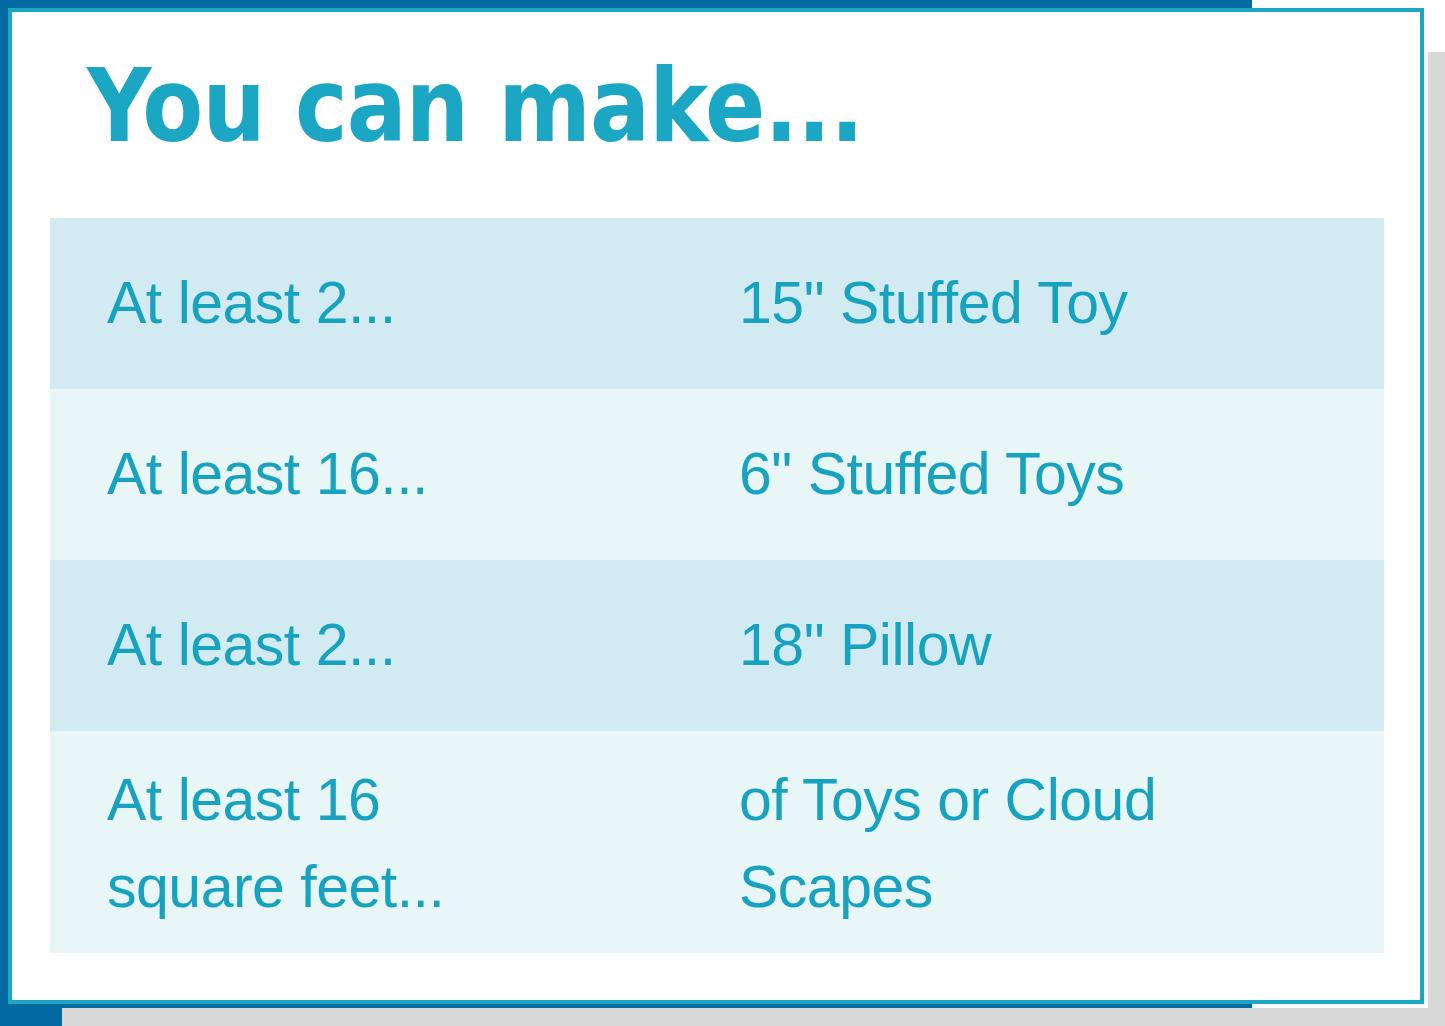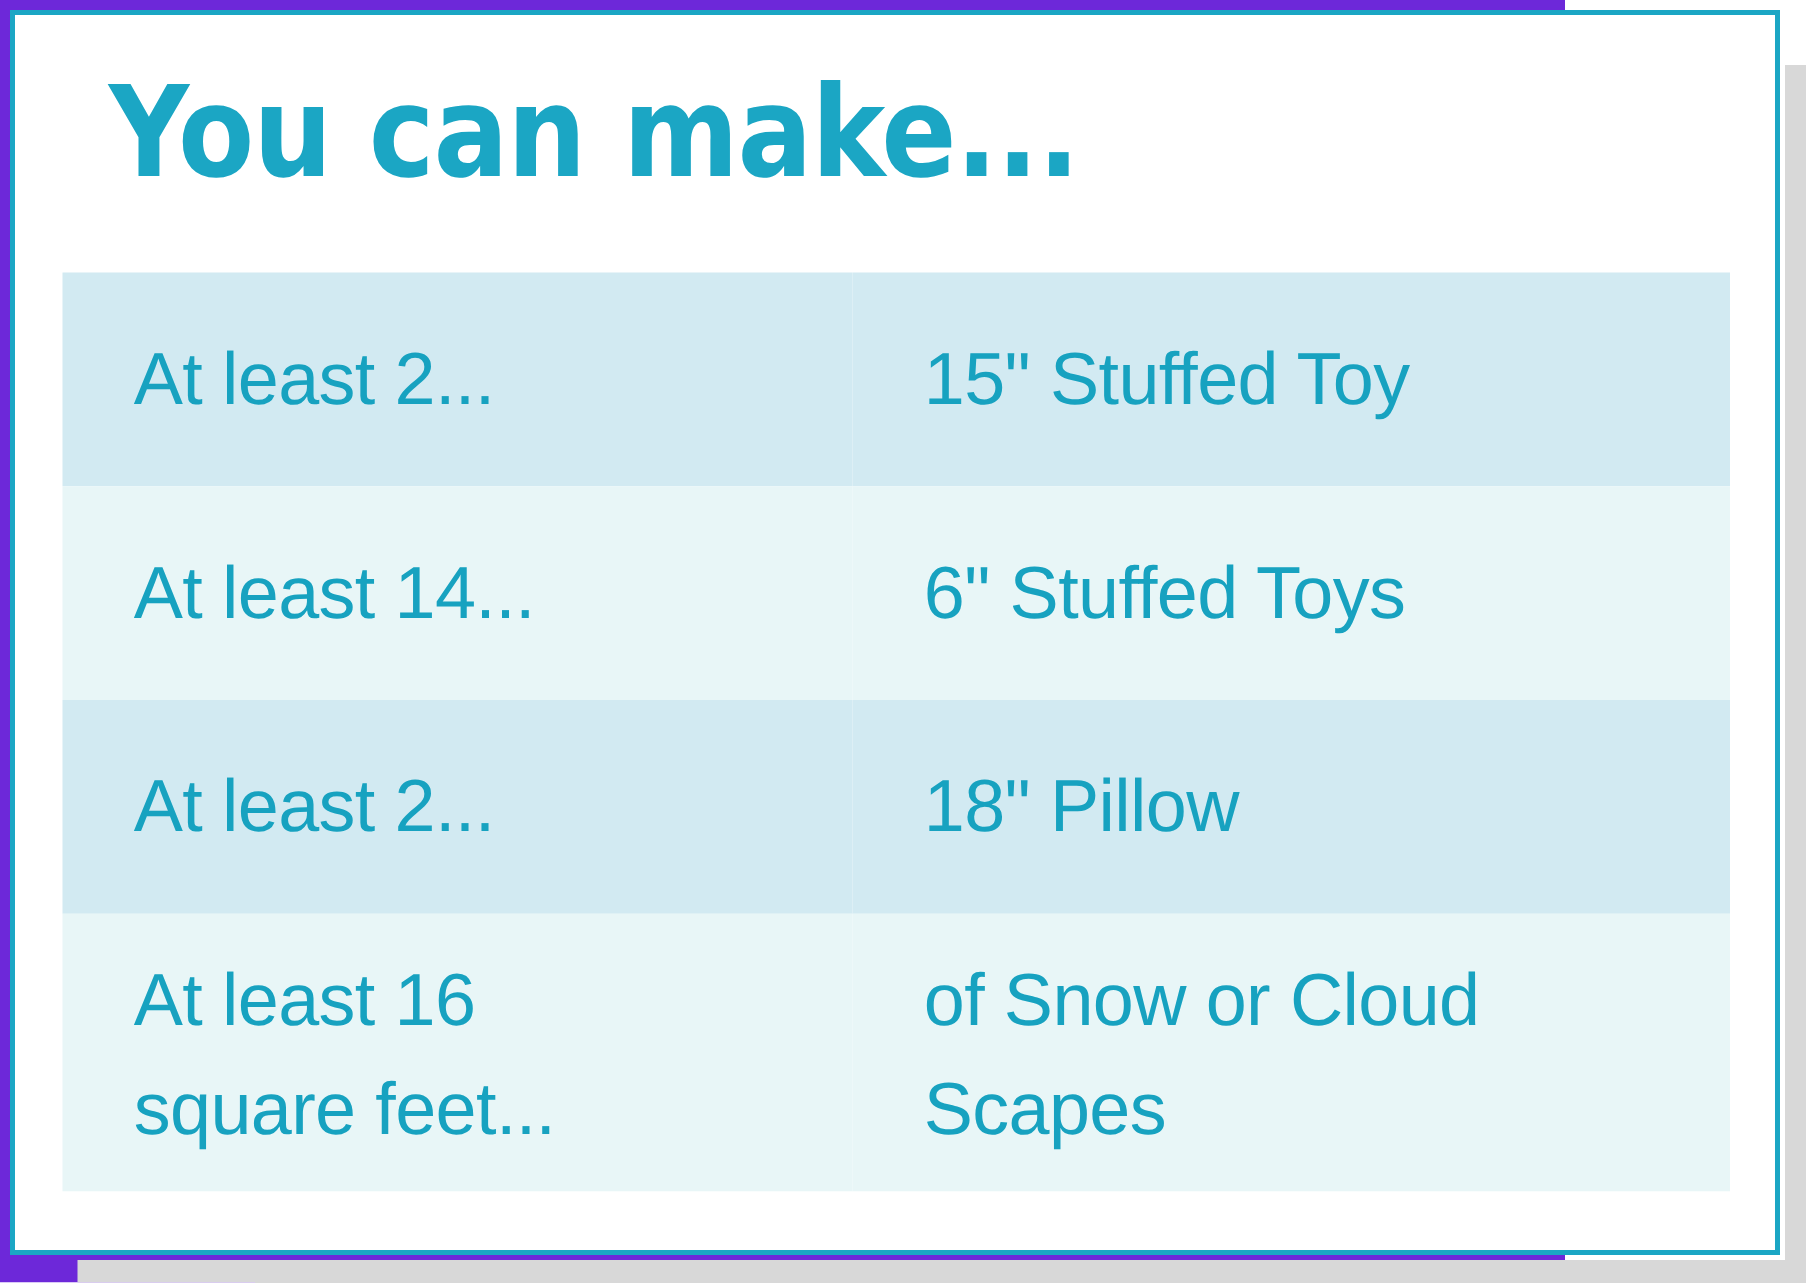--- a/index.html
+++ b/index.html
@@ -13,21 +13,21 @@
     height: 1026px;
     overflow: hidden;
     font-family: "Liberation Sans", sans-serif;
   }
 
   
   .stage {
     position: relative;
     width: 1252px;
     height: 1026px;
-    background: #6d28d9;
+    background: #0369a1;
   }
 
   
   .shadow-right {
     position: absolute;
     left: 1428px;
     top: 52px;
     width: 17px;
     height: 974px;
     background: #d8d8d8;
@@ -120,33 +120,33 @@
 
     <table class="make-table">
       <tbody>
 
         <tr class="row-dark row-1">
           <td class="qty-cell">At least 2...</td>
           <td class="item-cell">15" Stuffed Toy</td>
         </tr>
 
         <tr class="row-light row-2">
-          <td class="qty-cell">At least 14...</td>
+          <td class="qty-cell">At least 16...</td>
           <td class="item-cell">6" Stuffed Toys</td>
         </tr>
 
         <tr class="row-dark row-3">
           <td class="qty-cell">At least 2...</td>
           <td class="item-cell">18" Pillow</td>
         </tr>
 
         <tr class="row-light row-4">
           <td class="qty-cell">At least 16
 square feet...</td>
-          <td class="item-cell">of Snow or Cloud
+          <td class="item-cell">of Toys or Cloud
 Scapes</td>
         </tr>
 
       </tbody>
     </table>
 
   </div>
 </div>
 
 </body></html>

